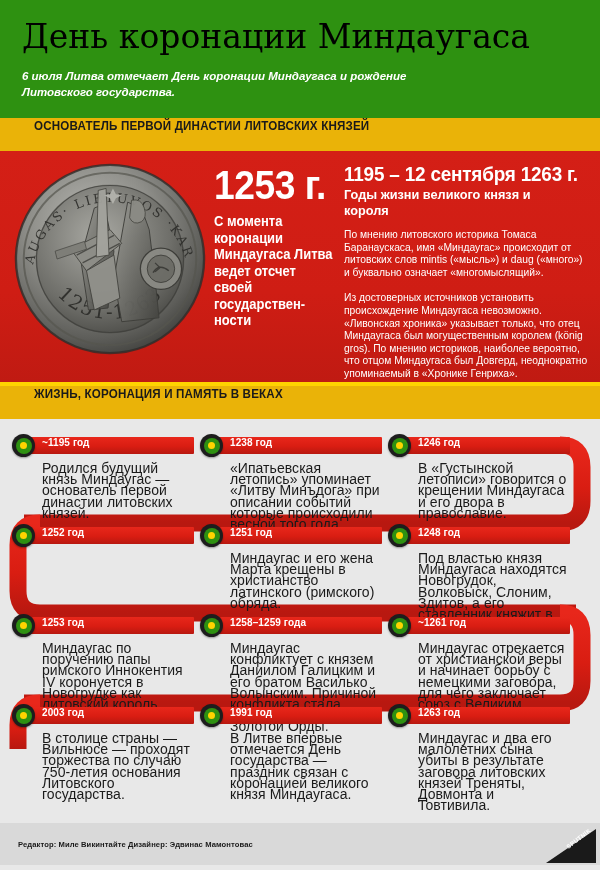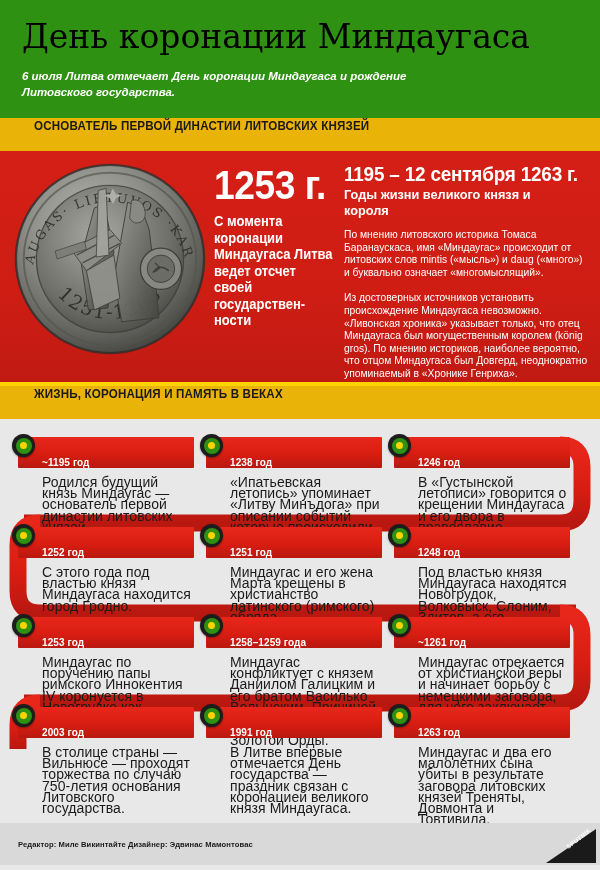--- a/index.html
+++ b/index.html
@@ -176,24 +176,24 @@
   .tl-row:last-child { height: 96px; }
 
   .tl-cell {
     position: relative;
     flex: 1 1 0;
     padding-right: 12px;
   }
 
   .tl-bar {
     position: relative;
-    height: 31px;
+    height: 17px;
     background: linear-gradient(180deg,#e8271b 0%, #d91d12 55%, #b81810 100%);
     display: flex;
-    align-items: flex-end;
+    align-items: flex-start;
     padding-left: 24px;
     border-radius: 1px;
   }
   .tl-year {
     color: #ffffff;
     font-size: 10px;
     font-weight: bold;
     letter-spacing: 0.1px;
     position: relative;
     z-index: 3;
@@ -409,21 +409,20 @@
     <div class="tl-row">
       <div class="tl-cell">
         <div class="tl-bar">
           <div class="dot">
               <div class="dot-inner">
                 <div class="dot-core"></div>
               </div>
             </div>
           <div class="tl-year">1252 год</div>
         </div>
-        <div class="tl-text">С этого года под властью князя Миндаугаса находится город Гродно.</div>
       </div>
       <div class="tl-cell">
         <div class="tl-bar">
           <div class="dot">
               <div class="dot-inner">
                 <div class="dot-core"></div>
               </div>
             </div>
           <div class="tl-year">1251 год</div>
         </div>

